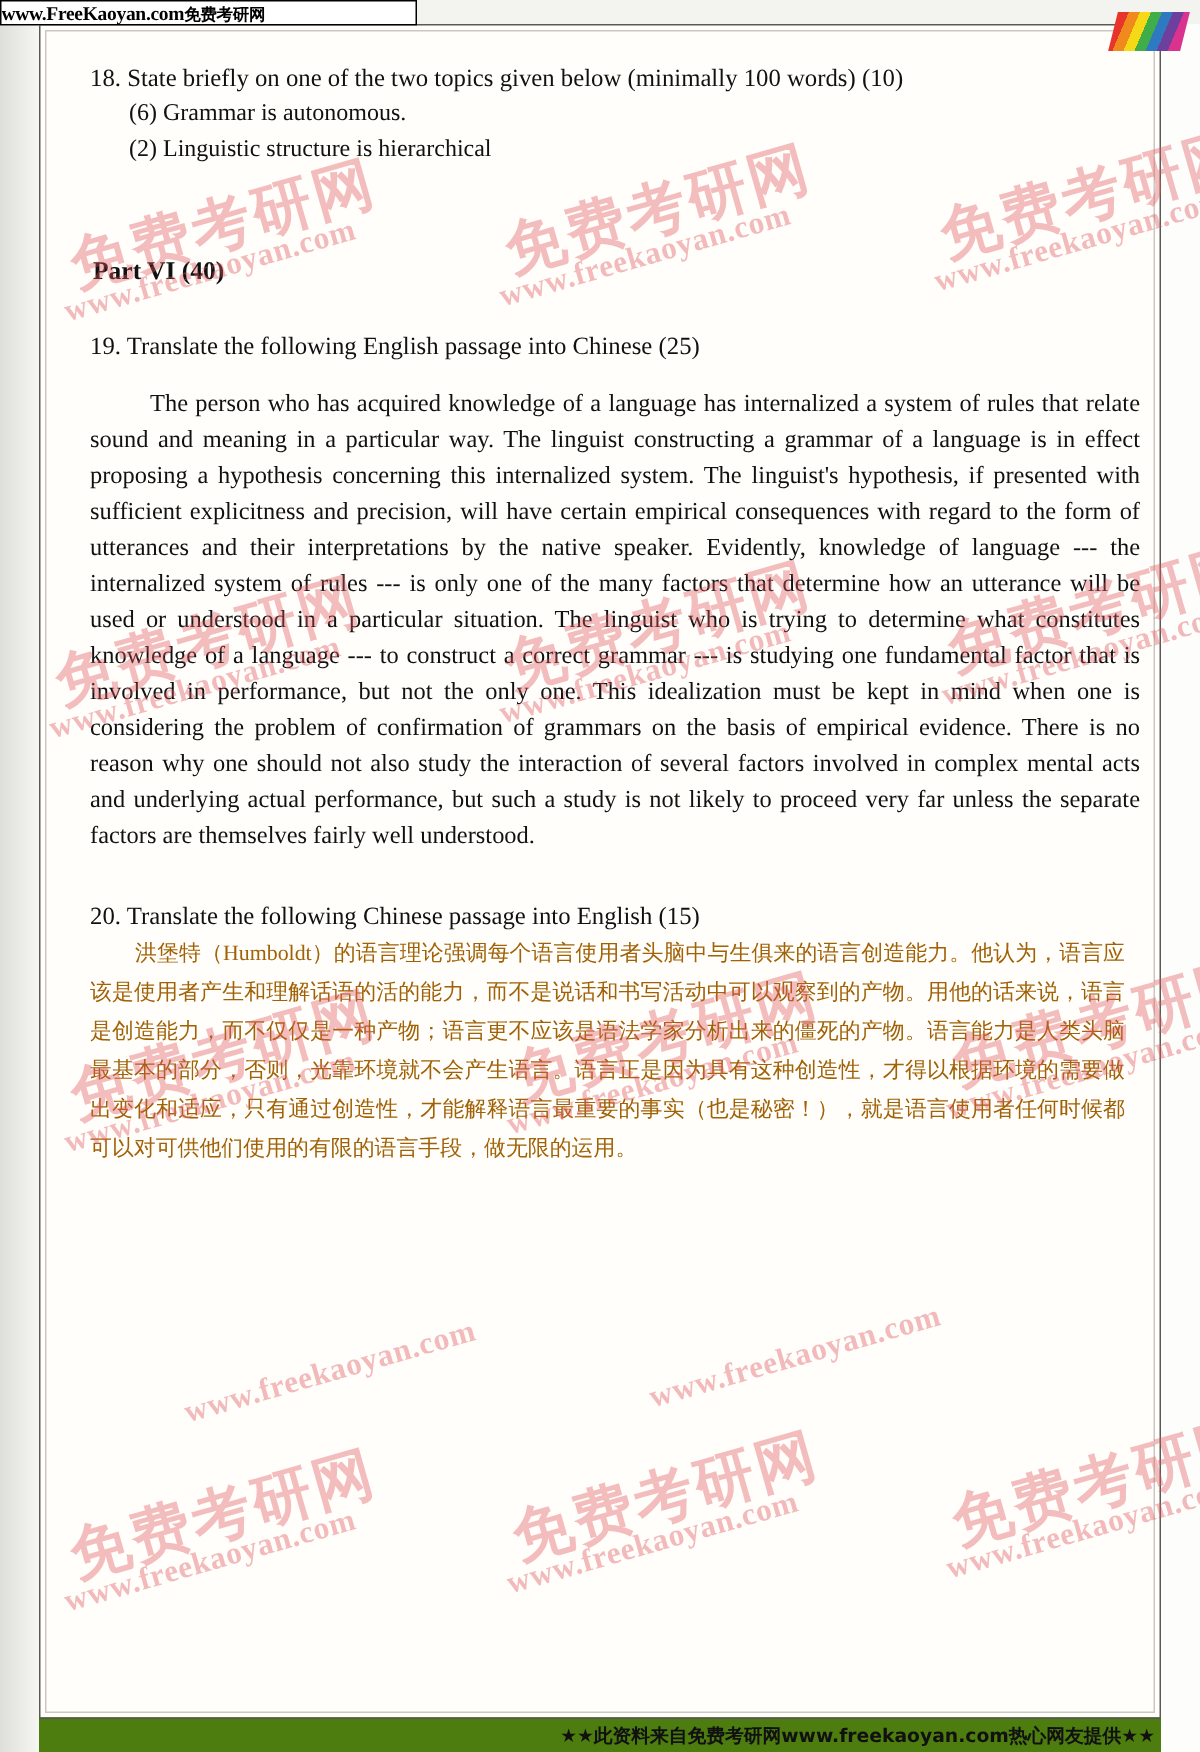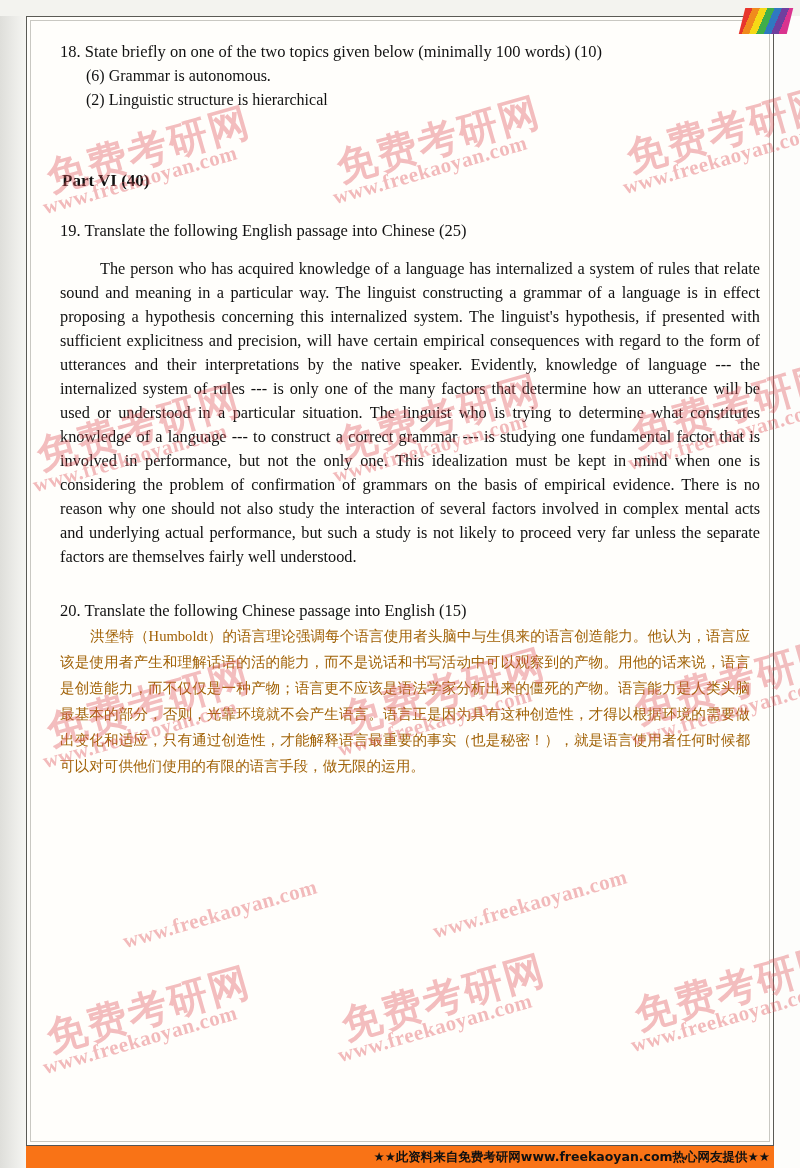--- a/index.html
+++ b/index.html
@@ -136,21 +136,21 @@
     color: #a16207;
   }
 
   
   .footer-strip {
     position: absolute;
     left: 26px;
     bottom: 0px;
     width: 748px;
     height: 22px;
-    background: #f97316;
+    background: #4d7c0f;
     border-top: 1px solid #555;
     display: flex;
     align-items: center;
     justify-content: flex-end;
     overflow: hidden;
   }
   .footer-text {
     font-family: "DejaVu Sans", sans-serif;
     font-size: 12.5px;
     font-weight: bold;
@@ -192,20 +192,23 @@
 <body>
 
 <div class="page">
 
   <div class="edge-shade-left"></div>
   <div class="edge-shade-top"></div>
 
   <div class="scan-frame"></div>
   <div class="scan-frame-inner"></div>
 
+  <div class="top-banner">
+    <span class="url">www.FreeKaoyan.com</span><span class="cn">免费考研网</span>
+  </div>
 
   <div class="rainbow"></div>
 
   <div class="content">
 
 
     <div class="q-line">18. State briefly on one of the two topics given below (minimally 100 words) (10)</div>
     <div class="sub-line">(6) Grammar is autonomous.</div>
     <div class="sub-line">(2) Linguistic structure is hierarchical</div>
 

